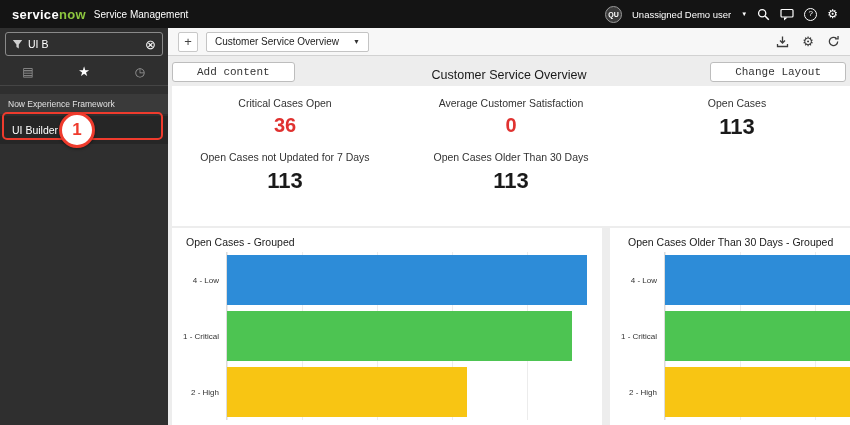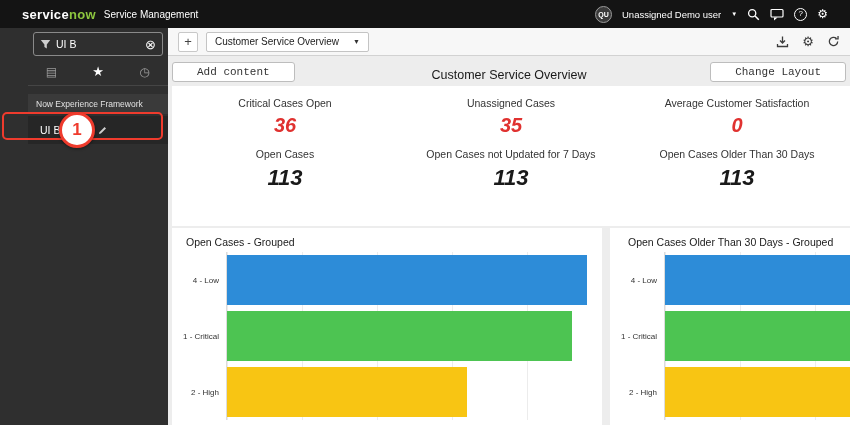--- a/index.html
+++ b/index.html
@@ -4,35 +4,35 @@
 <style>
   * { margin:0; padding:0; box-sizing:border-box; }
   body { background:#555; }
   #page {
     position:relative; width:850px; height:425px; overflow:hidden;
     font-family:"Liberation Sans", sans-serif; background:#ededed;
   }
 
   
   .header { position:absolute; top:0; left:0; right:0; height:28px; background:#141414;
-    display:flex; align-items:center; padding:0 22px; gap:8px; z-index:6; }
+    display:flex; align-items:center; padding:0 12px; gap:8px; z-index:6; }
   .logo { font-size:13px; font-weight:bold; color:#fff; letter-spacing:.3px; }
   .logo .now { color:#8dc63f; }
   .app-title { color:#fff; font-size:10px; font-weight:normal; }
   .header-right { margin-left:auto; display:flex; align-items:center; gap:10px; }
   .avatar { width:17px; height:17px; border-radius:50%; background:#3a3a3a; border:1px solid #9a9a9a;
     color:#fff; font-size:7px; display:flex; align-items:center; justify-content:center; font-weight:bold; cursor:pointer; }
   .user-name { color:#fff; font-size:9.5px; cursor:pointer; }
   .caret { color:#fff; font-size:6px; }
   .hicon { color:#fff; display:flex; align-items:center; cursor:pointer; font-size:12px; line-height:1; }
   .help-circle { width:13px; height:13px; border:1px solid #fff; border-radius:50%;
     font-size:8px; display:flex; align-items:center; justify-content:center; color:#fff; }
 
   
-  .sidebar { position:absolute; top:28px; left:0; width:168px; bottom:0; background:#2f2f2f; z-index:5;padding-left:28px; }
+  .sidebar { position:absolute; top:28px; left:0; width:168px; bottom:0; background:#2f2f2f; z-index:5; }
   .search-row { display:flex; align-items:center; margin:4px 5px 2px 5px; border:1px solid #8a8a8a;
     border-radius:3px; height:24px; padding:0 6px; gap:5px; }
   .search-input { flex:1; min-width:0; background:transparent; border:none; outline:none;
     color:#fff; font-size:10.5px; font-family:inherit; }
   .clear-icon { color:#fff; font-size:13px; line-height:1; cursor:pointer; }
   .tabs { display:flex; height:28px; align-items:center; border-bottom:1px solid #454545; }
   .tab { flex:1; text-align:center; color:#9b9b9b; font-size:12px; cursor:pointer; }
   .tab.active { color:#fff; font-size:13px; }
   .section-label { margin-top:8px; background:#3a3a3a; color:#e2e2e2; font-size:8.5px; padding:5px 8px; }
   .nav-item { position:relative; margin-top:2px; height:28px; display:flex; align-items:center; gap:12px;
@@ -64,21 +64,21 @@
   .btn { background:#fff; border:1px solid #bdbdbd; border-radius:3px; font-size:11px; color:#333;
     padding:3px 24px; cursor:pointer; font-family:Liberation Mono, monospace; }
   .page-title { position:absolute; left:0; right:0; top:8px; text-align:center; font-size:12.5px;
     color:#1a1a1a; pointer-events:none; }
 
   
   .canvas { position:absolute; left:172px; top:86px; right:0; height:140px; background:#fff; }
   .kpi-grid { display:grid; grid-template-columns:1fr 1fr 1fr; text-align:center; padding-top:8px; }
   .kpi { padding:3px 0 8px 0; }
   .kpi-label { font-size:10.5px; color:#333; margin-bottom:5px; }
-  .kpi-value { font-size:22px; font-weight:bold; color:#1a1a1a;font-style:italic; }
+  .kpi-value { font-size:22px; font-weight:bold; color:#1a1a1a; }
   .kpi-value.alert { color:var(--alert-red, #e03230); font-size:20px; }
 
   
   .charts-row { position:absolute; left:172px; top:228px; height:260px; display:flex; gap:8px; }
   .chart-card { width:430px; background:#fff; padding-top:8px; flex:none; }
   .chart-title { font-size:10.5px; color:#1a1a1a; padding-left:14px; margin-bottom:4px; }
   .chart-card.right .chart-title { padding-left:18px; }
   .bar-row { display:flex; align-items:stretch; height:56px; }
   .bar-label { width:54px; flex:none; text-align:right; font-size:8px; color:#333; padding-right:7px;
     display:flex; align-items:center; justify-content:flex-end; }
@@ -174,24 +174,20 @@
     <button class="btn">Change Layout</button>
   </div>
 
   <div class="canvas">
     <div class="kpi-grid">
       <div class="kpi">
         <div class="kpi-label">Critical Cases Open</div>
         <div class="kpi-value alert">36</div>
       </div>
       <div class="kpi">
-        <div class="kpi-label">Unassigned Cases</div>
-        <div class="kpi-value alert">35</div>
-      </div>
-      <div class="kpi">
         <div class="kpi-label">Average Customer Satisfaction</div>
         <div class="kpi-value alert">0</div>
       </div>
       <div class="kpi">
         <div class="kpi-label">Open Cases</div>
         <div class="kpi-value">113</div>
       </div>
       <div class="kpi">
         <div class="kpi-label">Open Cases not Updated for 7 Days</div>
         <div class="kpi-value">113</div>

